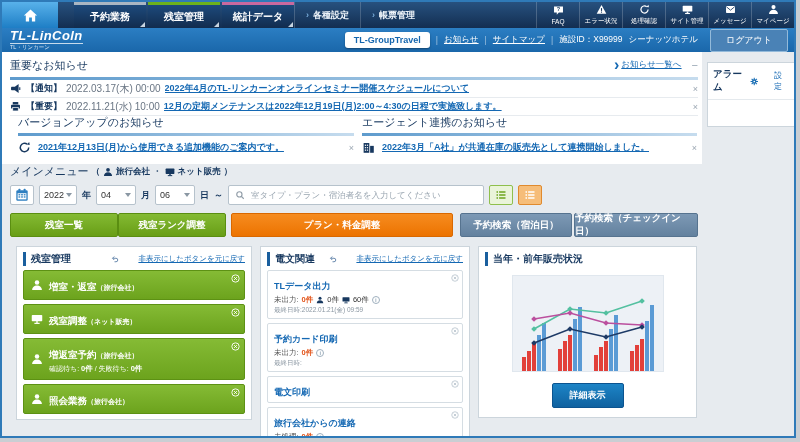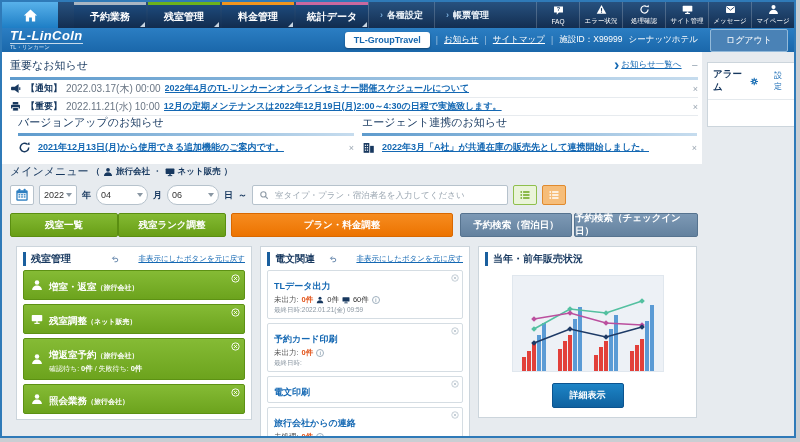--- a/index.html
+++ b/index.html
@@ -105,21 +105,21 @@
   .mm-sub { font-size:8.5px; font-weight:bold; color:#17385f; display:flex; align-items:center; gap:3px; }
   .mm-sub .svg-icon { width:10px; height:10px; color:#17385f; }
   .form-row { display:flex; align-items:center; gap:5px; margin-top:6px; }
   .cal-btn { width:24px; height:20px; background:#fff; border:1px solid #b6c2cc; border-radius:2px;
     display:flex; align-items:center; justify-content:center; cursor:pointer; }
   .cal-btn .svg-icon { width:14px; height:14px; color:#2e7fc1; }
   .select {
     height:20px; background:#fff; border:1px solid #b6c2cc; border-radius:2px; cursor:pointer;
     display:flex; align-items:center; justify-content:space-between; padding:0 4px; font-size:9px; color:#333;
   }
-  .sel-year { width:38px; } .sel-sm { width:52px;border-radius:10px; }
+  .sel-year { width:38px; } .sel-sm { width:40px; }
   .caret-d { width:0; height:0; border-left:3px solid transparent; border-right:3px solid transparent;
     border-top:4px solid #8a97a3; }
   .unit { font-size:9px; font-weight:bold; color:#17385f; }
   .searchbox { width:256px; height:20px; background:#fff; border:1px solid #b6c2cc; border-radius:2px;
     display:flex; align-items:center; padding:0 6px; gap:4px; }
   .searchbox .svg-icon { width:10px; height:10px; }
   .searchbox input { border:none; outline:none; flex:1; font-size:8.5px; font-family:inherit; color:#333; min-width:0; }
   .searchbox input::placeholder { color:#9aa6b1; }
   .tg { width:24px; height:20px; border-radius:2px; display:flex; align-items:center; justify-content:center; cursor:pointer; }
   .tg .svg-icon { width:12px; height:12px; }
@@ -198,21 +198,20 @@
     <div class="home-btn">
       <span class="svg-icon">
           <svg viewBox="0 0 16 16">
             <path d="M8 1.5L15 8h-2v6.5H9.5V10h-3v4.5H3V8H1z" fill="currentColor"></path>
           </svg>
         </span>
     </div>
     <div id="nav-tabs">
         <div class="tab" style="border-top-color: rgb(169, 182, 195);">予約業務</div>
         <div class="tab" style="border-top-color: rgb(108, 178, 29);">残室管理</div>
-        <div class="tab" style="border-top-color: rgb(240, 149, 30);">料金管理</div>
         <div class="tab" style="border-top-color: rgb(201, 105, 159);">統計データ</div>
       </div>
     <div id="nav-links">
         <div class="nav-link">
           <span class="caret-r">›</span>
           <span>各種設定</span>
         </div>
         <div class="nav-link">
           <span class="caret-r">›</span>
           <span>帳票管理</span>

